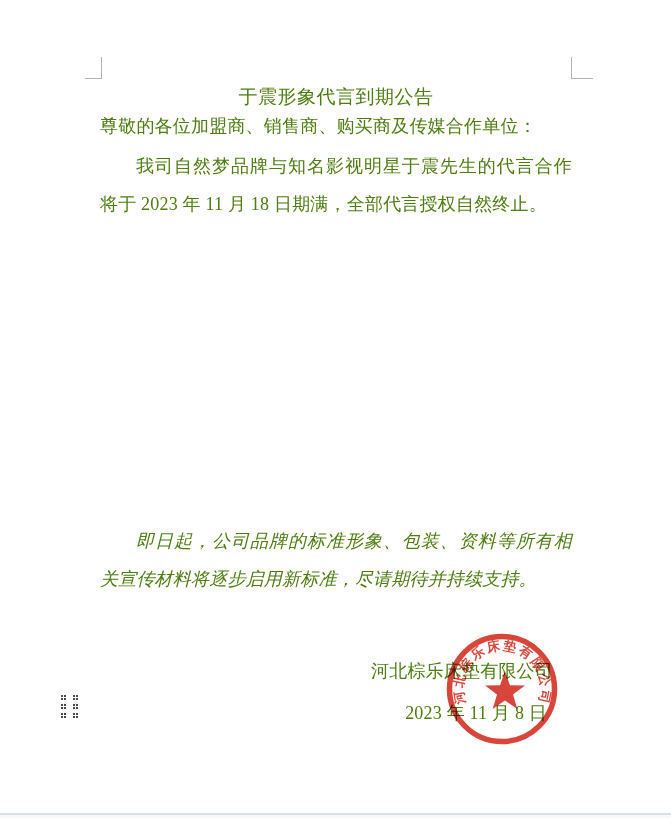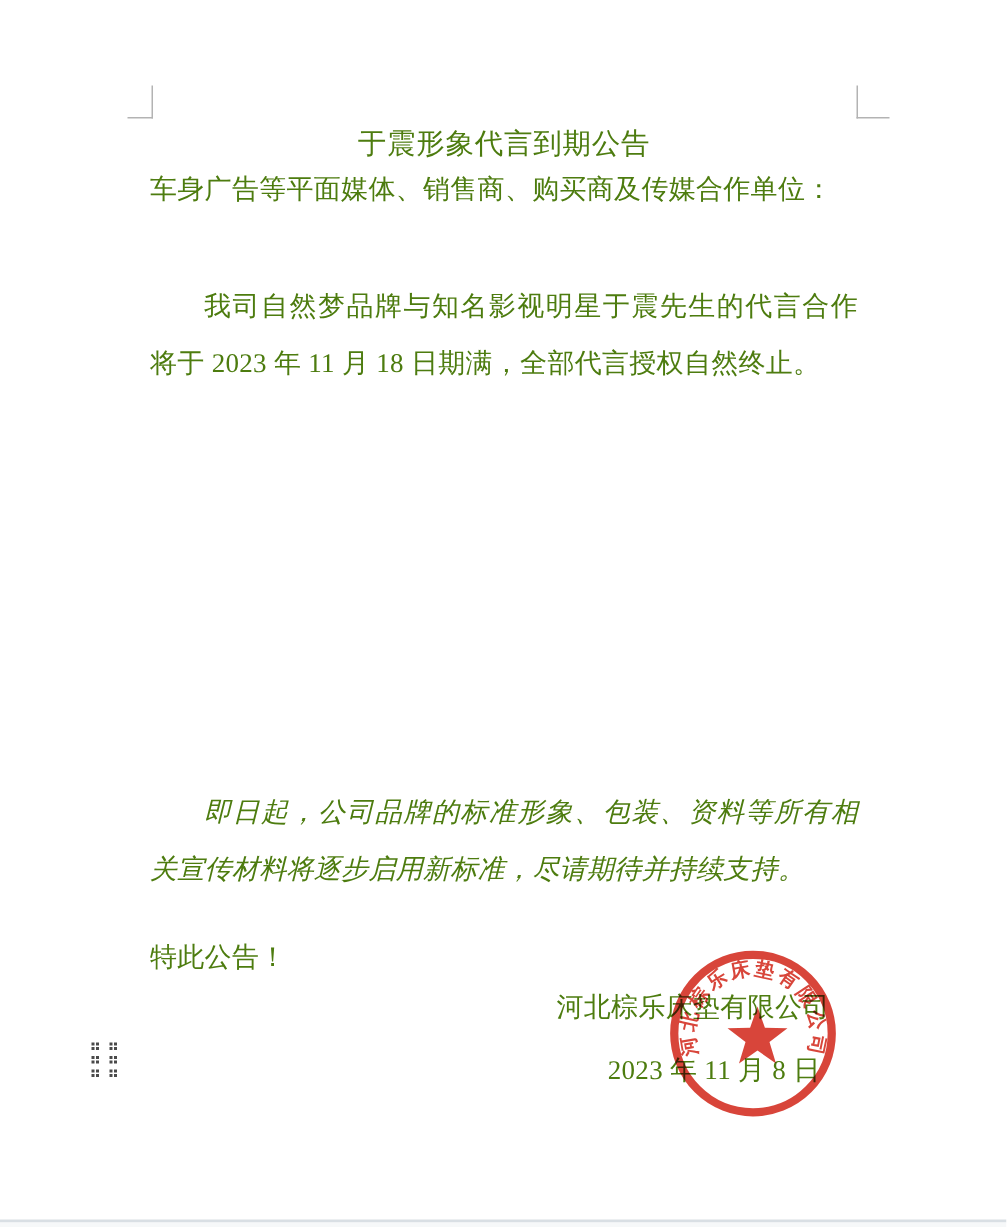--- a/index.html
+++ b/index.html
@@ -36,21 +36,21 @@
   }
   .doc-title {
     top: 82px;
     font-size: 19px;
     line-height: 30px;
     text-align: center;
     letter-spacing: 0.5px;
   }
   .salutation { top: 108px; }
   .para { text-align: justify; text-indent: 2em; }
-  .p1 { top: 148px; margin-top: 38px; }
+  .p1 { top: 148px; }
   .p2 { top: 225px; }
   .p3 { top: 523px; font-style: italic; }
   .closing { top: 620px; }
   .company-line { top: 653px; text-align: right; padding-right: 19px; box-sizing: border-box; }
   .date-line { top: 695px; text-align: right; padding-right: 25px; box-sizing: border-box; }
 
   
   .margin-dots {
     position: absolute; left: 61px; top: 695px;
     display: grid;
@@ -89,28 +89,27 @@
 </head>
 <body>
 
 <div class="page">
 
   <div class="crop-mark-left"></div>
   <div class="crop-mark-right"></div>
 
   <div class="txt doc-title">于震形象代言到期公告</div>
 
-  <div class="txt salutation">车身广告等平面媒体、销售商、购买商及传媒合作单位：</div>
+  <div class="txt salutation">尊敬的各位加盟商、销售商、购买商及传媒合作单位：</div>
 
   <div class="txt para p1">我司自然梦品牌与知名影视明星于震先生的代言合作将于 2023 年 11 月 18 日期满，全部代言授权自然终止。</div>
 
 
   <div class="txt para p3">即日起，公司品牌的标准形象、包装、资料等所有相关宣传材料将逐步启用新标准，尽请期待并持续支持。</div>
 
-  <div class="txt closing">特此公告！</div>
 
   <div class="txt company-line">河北棕乐床垫有限公司</div>
 
   <div class="txt date-line">2023 年 11 月 8 日</div>
 
   <div class="margin-dots">
     <div class="dotcell"></div>
     <div class="dotcell"></div>
     <div class="dotcell"></div>
     <div class="dotcell"></div>

